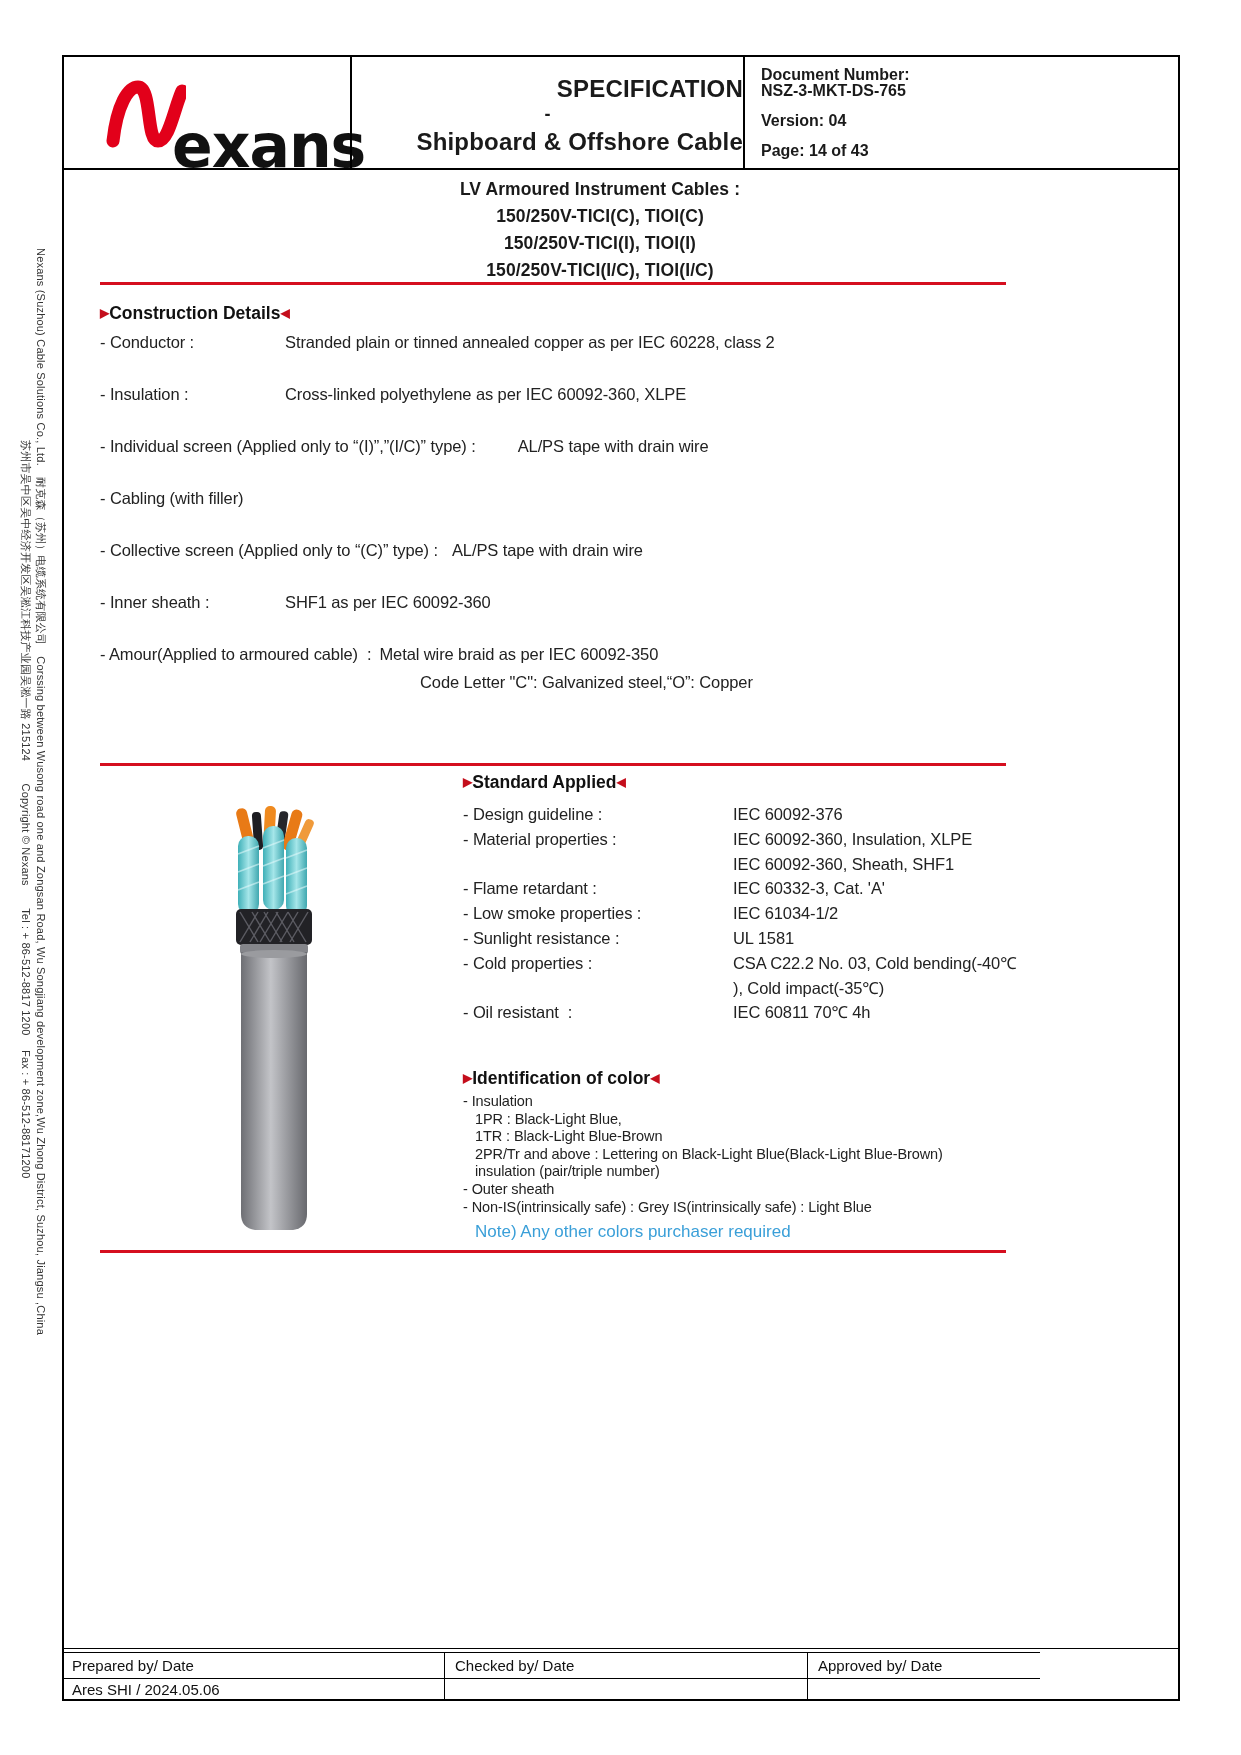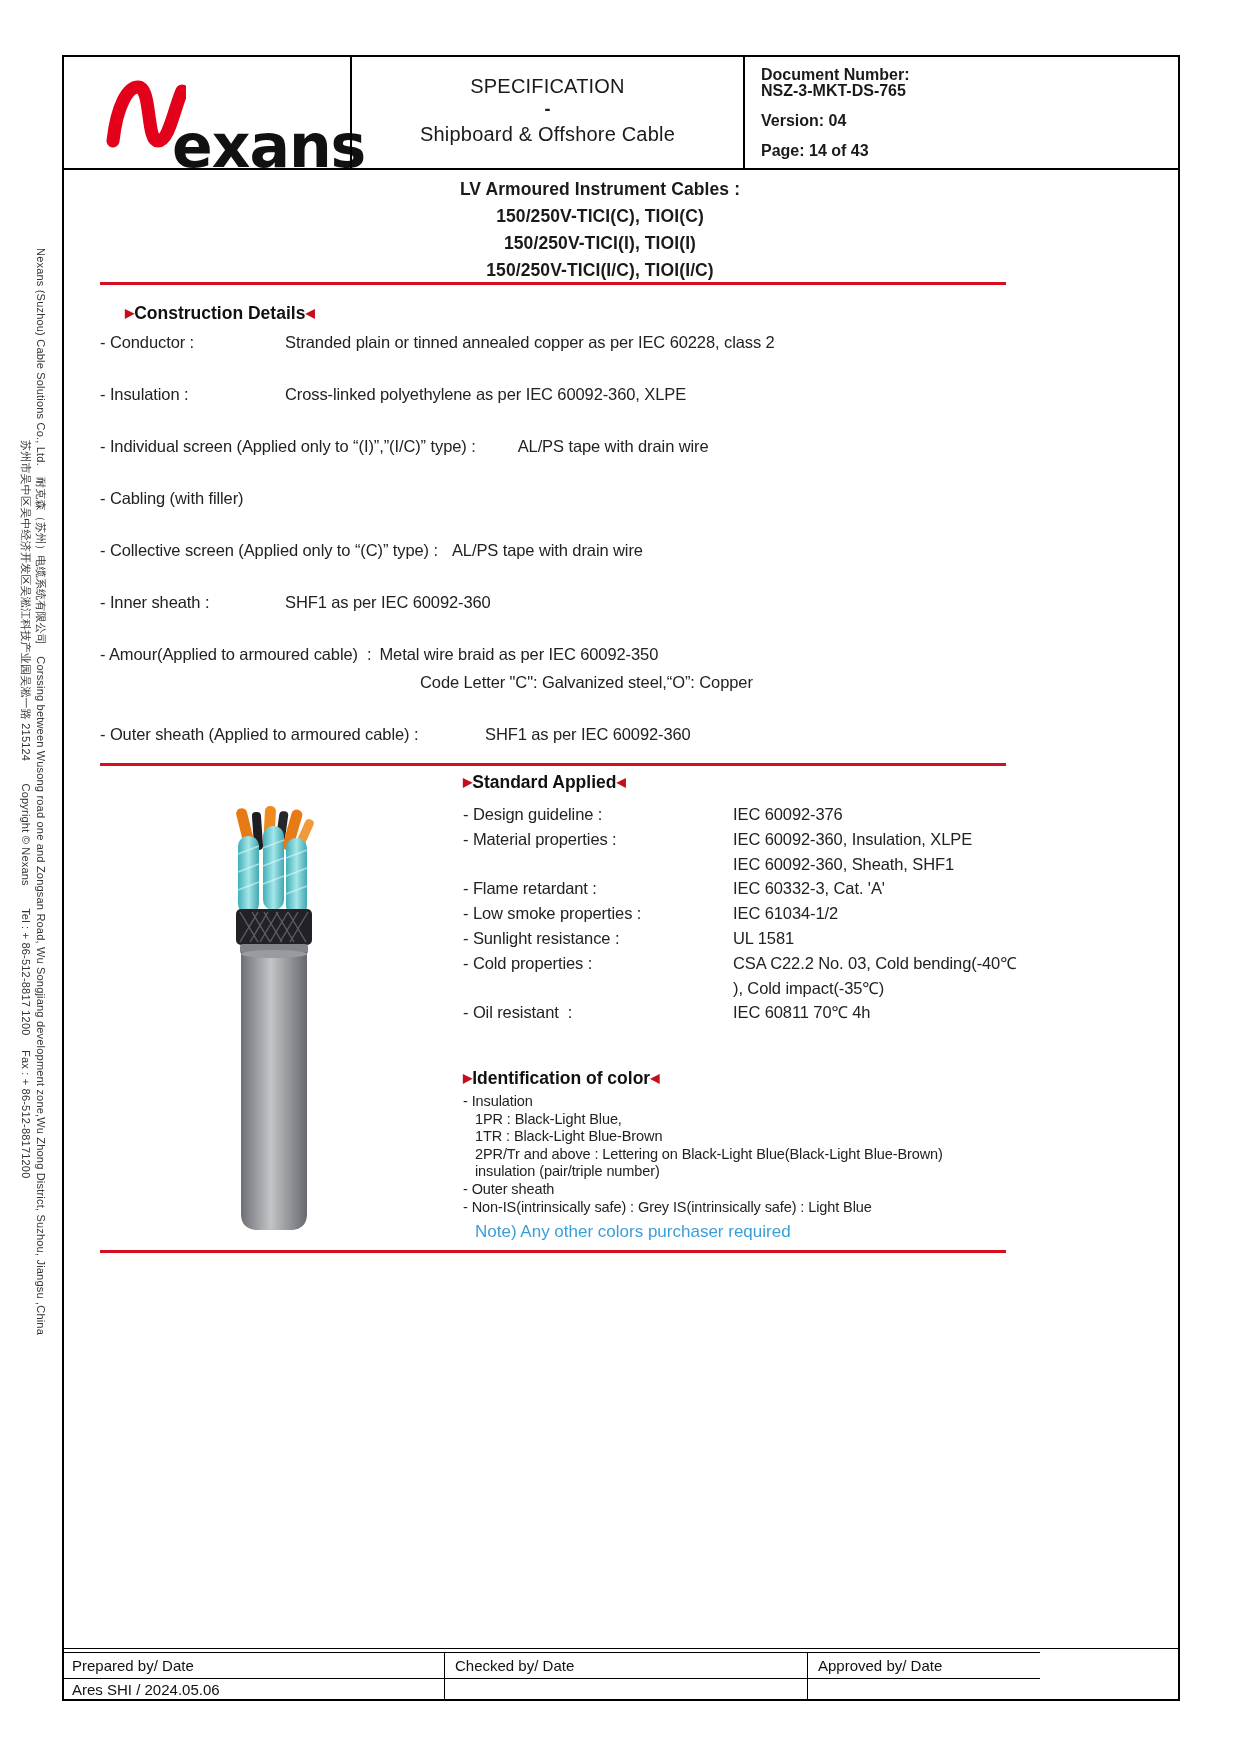--- a/index.html
+++ b/index.html
@@ -8,21 +8,21 @@
 
   
   .border-box { position:absolute; left:62px; top:55px; width:1118px; height:1646px; border:2px solid #000; }
 
   
   .header { position:absolute; left:62px; top:55px; width:1118px; height:115px; border-bottom:2px solid #000; }
   .h-cell { position:absolute; top:0; height:100%; }
   .h-logo { left:0; width:288px; }
   .h-title { left:288px; width:395px; border-left:2px solid #000; border-right:2px solid #000; text-align:center; padding-top:20px; }
   .h-doc { left:683px; width:435px; padding:12px 0 0 16px; }
-  .h-title .t1, .h-title .t3 { font-size:20px; font-weight:normal; letter-spacing:.2px; }
+  .h-title .t1, .h-title .t3 { font-size:24px; font-weight:bold; letter-spacing:.2px;text-align:right; }
   .h-title .t2 { font-size:18px; font-weight:bold; line-height:22px; }
   .h-title .t3 { margin-top:3px; }
   .h-doc div { font-size:16px; font-weight:bold; line-height:16px; }
   .h-doc .gap { margin-top:14px; }
 
   
   .logo { position:absolute; left:44px; top:20px; width:210px; height:72px; }
   .logo svg { position:absolute; left:0; top:0; }
   .logo .word { position:absolute; left:66px; top:36px; font-size:60px; font-weight:bold; color:#111; letter-spacing:-1px; font-family:"DejaVu Sans", sans-serif; }
 
@@ -38,21 +38,21 @@
   
   .rule { position:absolute; left:100px; width:906px; height:2.5px; background:#d50f1f; }
   .rule1 { top:282px; } .rule2 { top:763px; } .rule3 { top:1250px; }
 
   
   .sec-head { font-size:17.5px; font-weight:bold; color:#111; }
   .mark { color:#c40e1c; font-size:12px; vertical-align:2px; }
 
   
   .construction { position:absolute; left:100px; top:303px; width:910px; }
-  .construction .sec-head { margin-bottom:8px;margin-left:25px; }
+  .construction .sec-head { margin-bottom:8px; }
   .c-row { font-size:16.5px; line-height:21px; margin-bottom:31px; letter-spacing:-0.1px; color:#222; }
   .c-label { white-space:pre; }
   .w185 { display:inline-block; width:185px; }
   .w385 { display:inline-block; width:385px; }
   .gap40 { display:inline-block; width:42px; }
   .gap12 { display:inline-block; width:14px; }
   .gap6  { display:inline-block; width:8px; }
   .c-row.tight { margin-bottom:7px; }
   .c-row.cont { margin-left:320px; }
 
@@ -127,21 +127,20 @@
   <div class="construction">
     <div class="sec-head"><span class="mark">▶</span><span>Construction Details</span><span class="mark">◀</span></div>
     <div class="c-row"><span class="c-label w185">- Conductor :</span><span class="c-value">Stranded plain or tinned annealed copper as per IEC 60228, class 2</span></div>
     <div class="c-row"><span class="c-label w185">- Insulation :</span><span class="c-value">Cross-linked polyethylene as per IEC 60092-360, XLPE</span></div>
     <div class="c-row"><span class="c-label">- Individual screen (Applied only to “(I)”,”(I/C)” type) :</span><span class="gap40"></span><span class="c-value">AL/PS tape with drain wire</span></div>
     <div class="c-row"><span class="c-label">- Cabling (with filler)</span></div>
     <div class="c-row"><span class="c-label">- Collective screen (Applied only to “(C)” type) :</span><span class="gap12"></span><span class="c-value">AL/PS tape with drain wire</span></div>
     <div class="c-row"><span class="c-label w185">- Inner sheath :</span><span class="c-value">SHF1 as per IEC 60092-360</span></div>
     <div class="c-row tight"><span class="c-label">- Amour(Applied to armoured cable)  :</span><span class="gap6"></span><span class="c-value">Metal wire braid as per IEC 60092-350</span></div>
     <div class="c-row cont"><span class="c-value">Code Letter "C": Galvanized steel,“O”: Copper</span></div>
-    <div class="c-row"><span class="c-label w385">- Outer sheath (Applied to armoured cable) :</span><span class="c-value">SHF1 as per IEC 60092-360</span></div>
   </div>
 
   <div class="rule rule2"></div>
 
   <div class="cable">
     <svg width="104" height="436" viewBox="0 0 104 436">
       <defs>
         <linearGradient id="grayG" x1="0" y1="0" x2="1" y2="0">
           <stop offset="0" stop-color="#6e6f74"></stop>
             <stop offset="0.45" stop-color="#c3c4c8"></stop>

